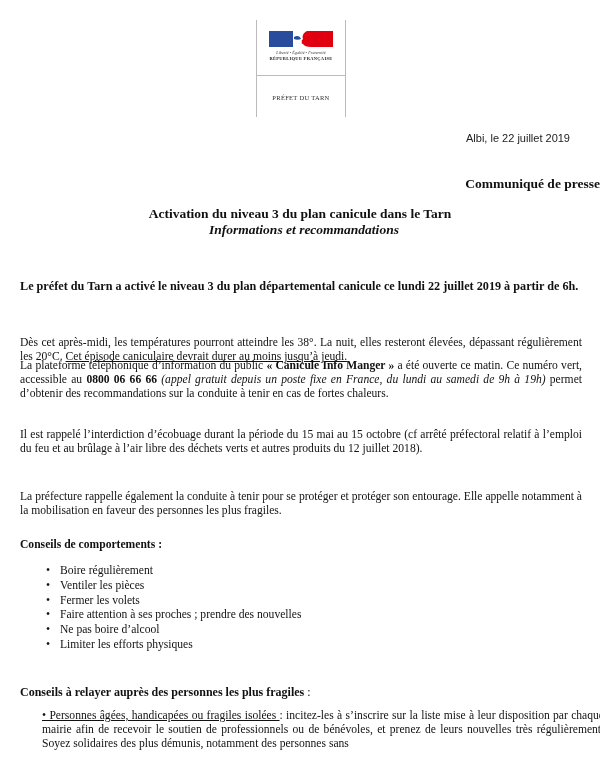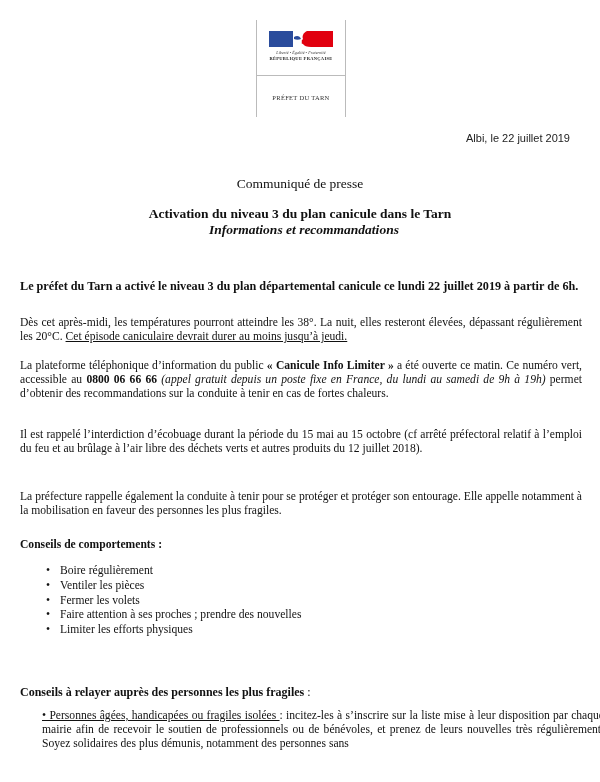--- a/index.html
+++ b/index.html
@@ -13,26 +13,26 @@
   .flag .red { position: absolute; right: 0; top: 0; width: 22px; height: 16px; background: #e1000f; }
   .flag .face { position: absolute; left: 24px; top: 0; width: 18px; height: 16px; background: #fff; }
   .motto { position: absolute; left: 4px; right: 4px; top: 30px; font-size: 4px; font-style: italic;
            text-align: center; color: #333; letter-spacing: 0.1px; }
   .rf { position: absolute; left: 4px; right: 4px; top: 36px; font-size: 4.5px; text-align: center;
         color: #222; letter-spacing: 0.3px; font-weight: bold; }
   .prefet { position: absolute; left: 0; right: 0; top: 74px; font-size: 6.5px; text-align: center;
             color: #333; letter-spacing: 0.3px; }
   .date { position: absolute; right: 30px; top: 132px; font-family: "Liberation Sans", sans-serif;
           font-size: 11px; color: #222; }
-  .h1 { position: absolute; left: 0; right: 0; top: 176px; text-align: center; font-weight: normal; font-size: 13.5px; }
+  .h1 { position: absolute; left: 0; right: 0; top: 176px; text-align: right; font-weight: bold; font-size: 13.5px; }
   .h2 { position: absolute; left: 0; right: 0; top: 206px; text-align: center; font-weight: bold; font-size: 13.5px; }
   .h3 { position: absolute; left: 0; right: 0; top: 222px; text-align: center; font-weight: bold; font-style: italic; font-size: 13.5px; padding-left: 8px; }
   .p { position: absolute; left: 20px; width: 562px; font-size: 11.6px; line-height: 14px; text-align: justify; }
   .lead { top: 279px; font-weight: bold; font-size: 12.2px; line-height: 15px; }
-  .p1 { top: 316px; }
+  .p1 { top: 336px; }
   .p2 { top: 359px; }
   .p3 { top: 428px; }
   .p4 { top: 490px; }
   .sec1 { position: absolute; left: 20px; top: 538px; font-weight: bold; font-size: 11.6px; }
   ul.advice { position: absolute; left: 38px; top: 556px; margin: 8px; padding: 0; list-style: none;
               font-size: 11.6px; line-height: 14.8px; }
   ul.advice li::before { content: "\2022"; display: inline-block; width: 14px; margin-left: 0; }
   .sec2 { position: absolute; left: 20px; top: 685px; font-size: 12px; }
   .sec2 b { font-weight: bold; }
   .p5 { top: 709px; margin-left: 22px; }
@@ -63,30 +63,31 @@
 <div class="date">Albi, le 22 juillet 2019</div>
 
 <div class="h1">Communiqué de presse</div>
 <div class="h2">Activation du niveau 3 du plan canicule dans le Tarn</div>
 <div class="h3">Informations et recommandations</div>
 
 <div class="p lead">Le préfet du Tarn a activé le niveau 3 du plan départemental canicule ce lundi 22 juillet 2019 à partir de 6h.</div>
 
 <div class="p p1"><span>Dès cet après-midi, les températures pourront atteindre les 38°. La nuit, elles resteront élevées, dépassant régulièrement les 20°C. </span><span class="u">Cet épisode caniculaire devrait durer au moins jusqu’à jeudi.</span></div>
 
-<div class="p p2"><span>La plateforme téléphonique d’information du public </span><b>« Canicule Info Limiter »</b><span> a été ouverte ce matin. Ce numéro vert, accessible au </span><b>0800 06 66 66</b><i> (appel gratuit depuis un poste fixe en France, du lundi au samedi de 9h à 19h)</i><span> permet d’obtenir des recommandations sur la conduite à tenir en cas de fortes chaleurs.</span></div>
+<div class="p p2"><span>La plateforme téléphonique d’information du public </span><b>« Canicule Info Manger »</b><span> a été ouverte ce matin. Ce numéro vert, accessible au </span><b>0800 06 66 66</b><i> (appel gratuit depuis un poste fixe en France, du lundi au samedi de 9h à 19h)</i><span> permet d’obtenir des recommandations sur la conduite à tenir en cas de fortes chaleurs.</span></div>
 
 <div class="p p3">Il est rappelé l’interdiction d’écobuage durant la période du 15 mai au 15 octobre (cf arrêté préfectoral relatif à l’emploi du feu et au brûlage à l’air libre des déchets verts et autres produits du 12 juillet 2018).</div>
 
 <div class="p p4">La préfecture rappelle également la conduite à tenir pour se protéger et protéger son entourage. Elle appelle notamment à la mobilisation en faveur des personnes les plus fragiles.</div>
 
 <div class="sec1">Conseils de comportements :</div>
 <ul class="advice">
   <li>Boire régulièrement</li>
   <li>Ventiler les pièces</li>
   <li>Fermer les volets</li>
   <li>Faire attention à ses proches ; prendre des nouvelles</li>
+  <li>Ne pas boire d’alcool</li>
   <li>Limiter les efforts physiques</li>
 </ul>
 
 <div class="sec2"><b>Conseils à relayer auprès des personnes les plus fragiles</b><span> :</span></div>
 
 <div class="p p5"><span class="u">• Personnes âgées, handicapées ou fragiles isolées </span><span>: incitez-les à s’inscrire sur la liste mise à leur disposition par chaque mairie afin de recevoir le soutien de professionnels ou de bénévoles, et prenez de leurs nouvelles très régulièrement. Soyez solidaires des plus démunis, notamment des personnes sans</span></div>
 
 </body></html>

